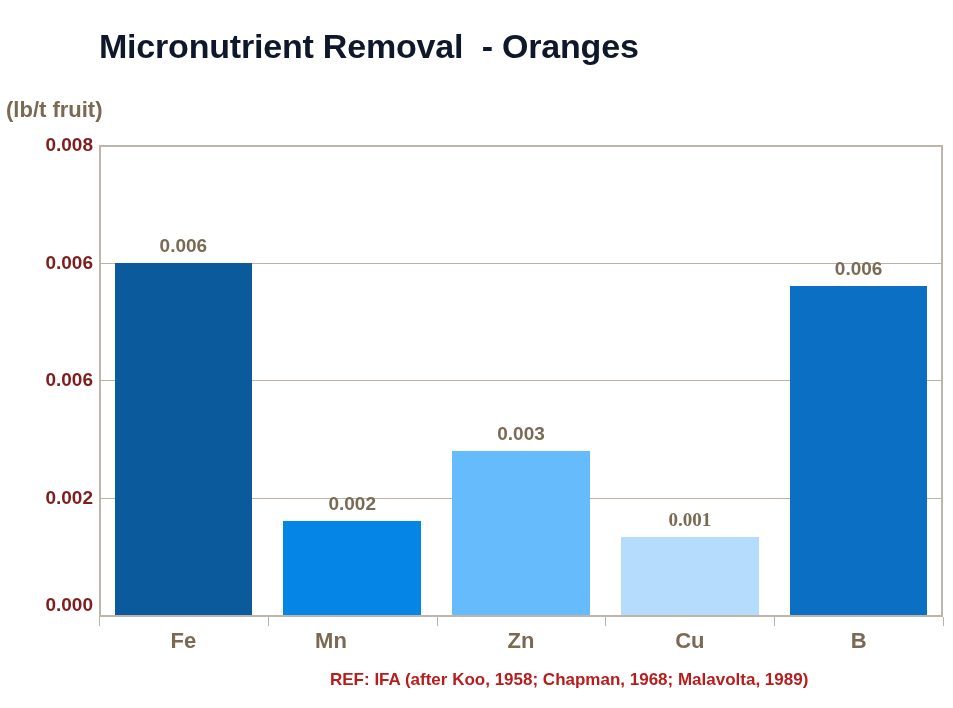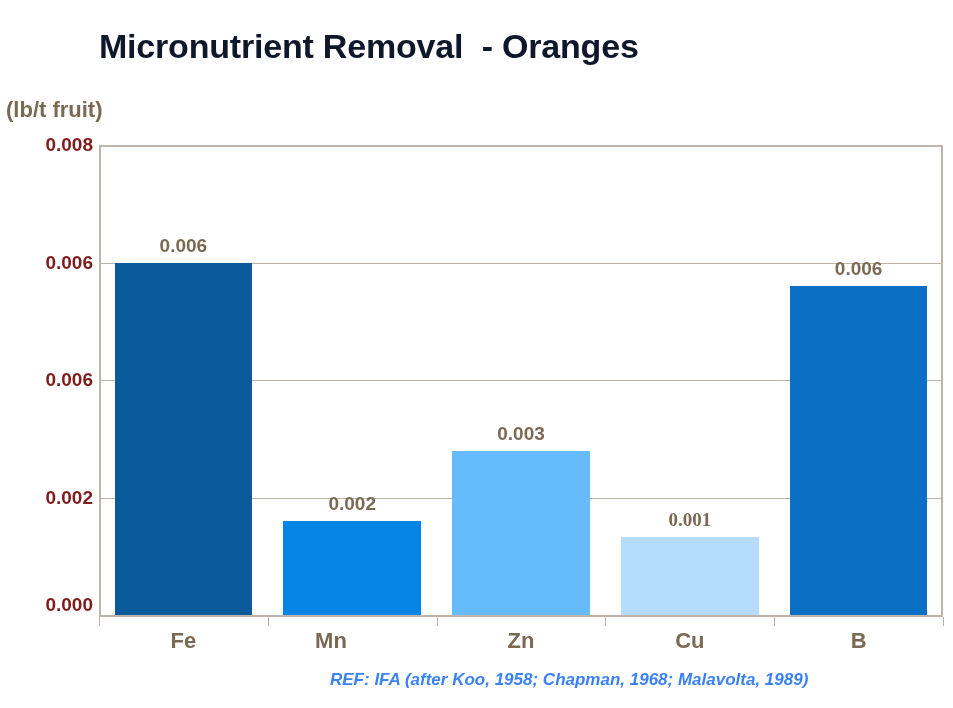--- a/index.html
+++ b/index.html
@@ -142,22 +142,21 @@
     white-space: pre;
   }
 
   
   .ref-note {
     position: absolute;
     left: 330px;
     top: 670px;
     font-size: 17px;
     font-weight: bold;
-    font-style: italic;
-    color: #3b82f6;
+    color: #b91c1c;
     white-space: pre;
   }
 
   
   #watermark {
     position: absolute;
     left: 357px;
     top: 228px;
     width: 240px;
     height: 225px;

